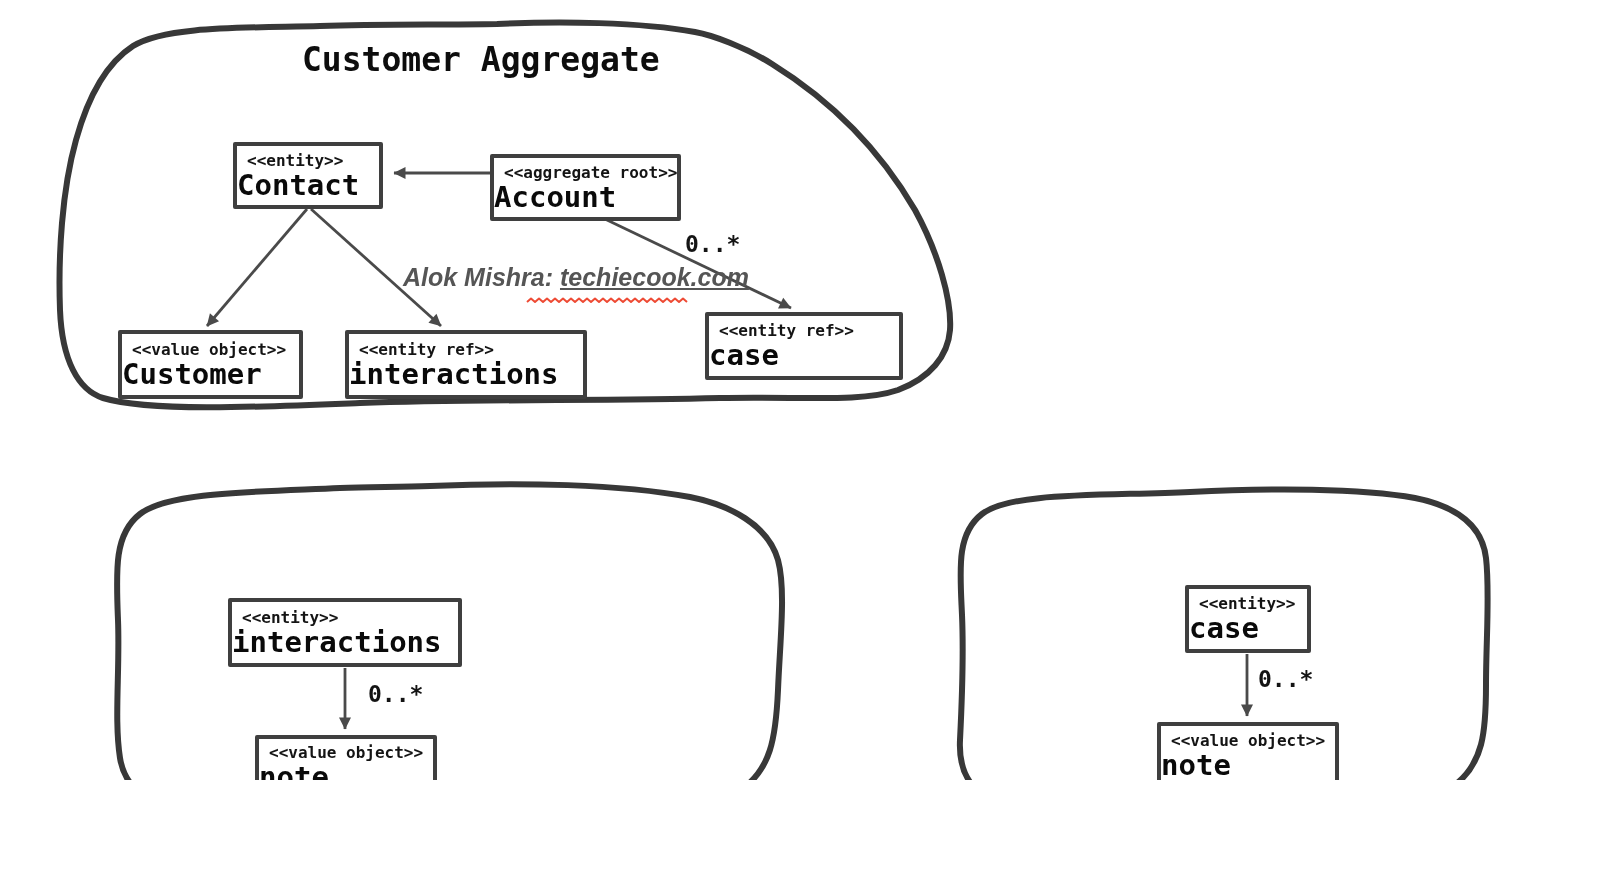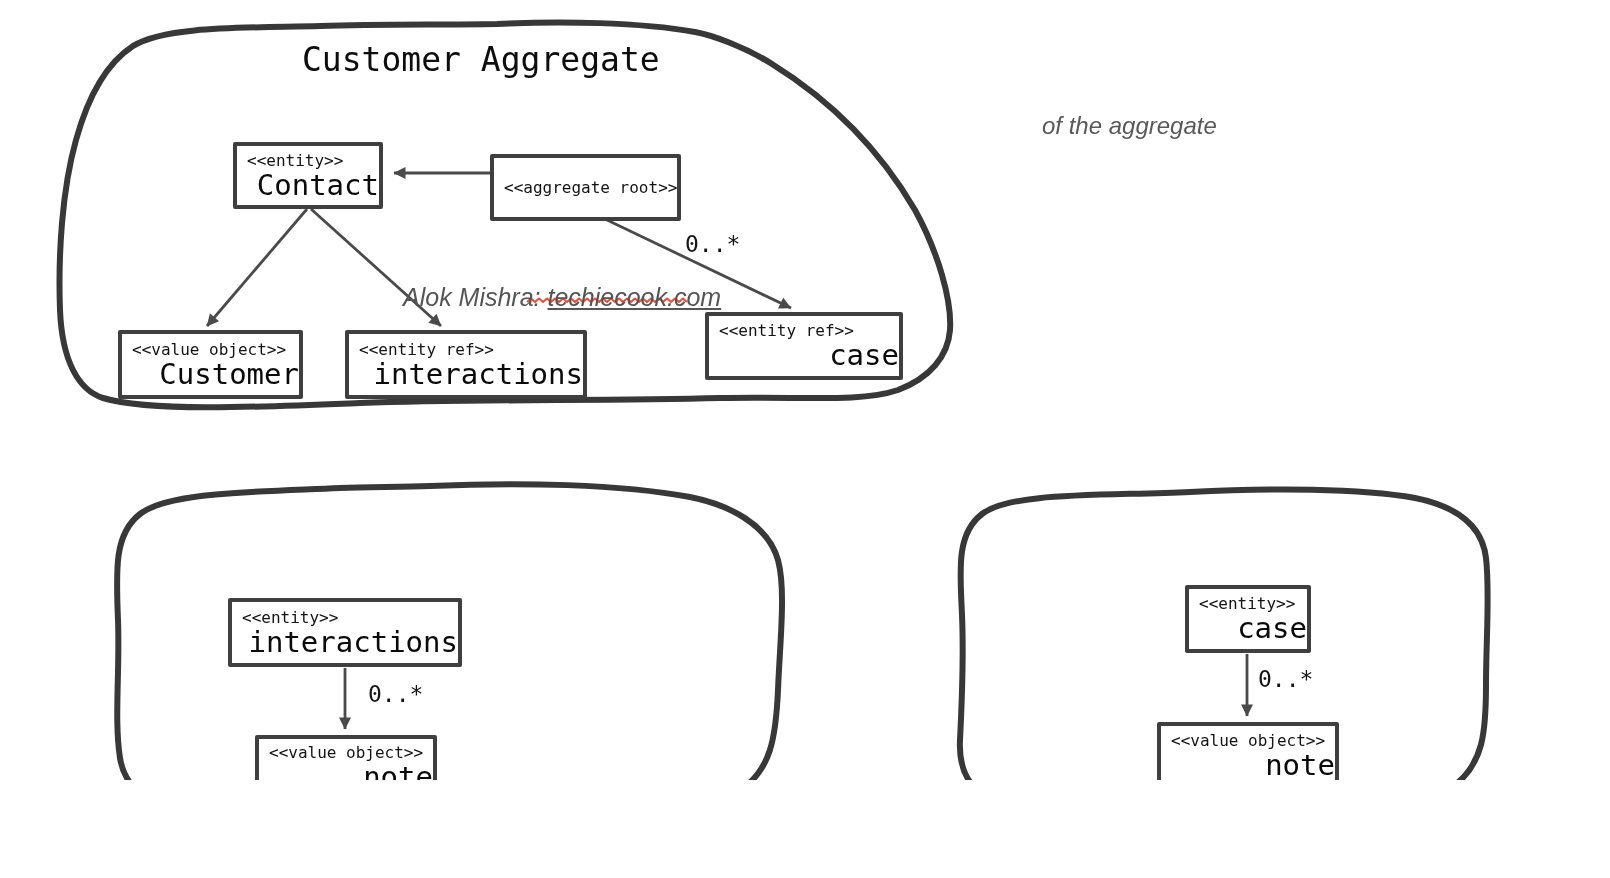--- a/index.html
+++ b/index.html
@@ -1,46 +1,46 @@
 <!DOCTYPE html>
 <html><head>
 <meta charset="utf-8">
 <style>
   html,body{margin:0;padding:0;background:#ffffff;}
   .stage{
     position:relative;width:1610px;height:780px;background:#ffffff;
-    font-family:"DejaVu Sans Mono","Liberation Mono",monospace;overflow:hidden;
+    font-family:"DejaVu Sans Mono","Liberation Mono",monospace;overflow:hidden;font-weight:bold;
   }
   svg.layer{position:absolute;left:0;top:0;}
   .blob{fill:none;stroke:#383838;stroke-width:6;stroke-linecap:round;stroke-linejoin:round;}
   .edge{stroke:#4a4a4a;stroke-width:2.8;fill:none;}
   .squiggle{stroke:#ee4b35;stroke-width:2;fill:none;stroke-linejoin:round;}
   .node{
     position:absolute;background:#ffffff;border:4px solid #3f3f3f;border-radius:2px;
     box-sizing:border-box;display:flex;flex-direction:column;justify-content:center;
   }
   .stereo{
     font-size:16px;line-height:19px;color:#141414;padding-left:10px;white-space:nowrap;
   }
   .nname{
-    font-size:29px;line-height:31px;color:#0a0a0a;text-align:right;white-space:nowrap;
+    font-size:29px;line-height:31px;color:#0a0a0a;text-align:left;white-space:nowrap;
   }
   .agg-title{
     position:absolute;font-size:33px;line-height:38px;color:#0d0d0d;white-space:nowrap;
   }
   .mult{
     position:absolute;font-size:23px;color:#141414;white-space:nowrap;
   }
   .note-text{
     position:absolute;font-family:"Liberation Sans",sans-serif;font-style:italic;
     color:#595959;font-size:24px;line-height:31px;white-space:nowrap;
   }
   .credit{
     position:absolute;left:403px;top:263px;font-family:"Liberation Sans",sans-serif;
-    font-style:italic;font-size:25px;color:#555555;white-space:nowrap;margin-top:20px;
+    font-style:italic;font-size:25px;color:#555555;white-space:nowrap;
   }
   .credit-link{text-decoration:underline;cursor:pointer;}
 </style>
 </head>
 <body>
 
 <div class="stage">
 
   <svg class="layer" width="1610" height="878" viewBox="0 0 1610 878">
     <defs>
@@ -101,20 +101,21 @@
 
   <div class="agg-title" style="left:302px;top:41px">Customer Aggregate</div>
 
   <div class="node" style="left:233px;top:142px;width:150px;height:67px">
     <div class="stereo">&lt;&lt;entity&gt;&gt;</div>
     <div class="nname">Contact</div>
   </div>
 
   <div class="node" style="left:490px;top:154px;width:191px;height:67px">
     <div class="stereo">&lt;&lt;aggregate root&gt;&gt;</div>
+    <div class="nname">Account</div>
   </div>
 
   <div class="node" style="left:118px;top:330px;width:185px;height:69px">
     <div class="stereo">&lt;&lt;value object&gt;&gt;</div>
     <div class="nname">Customer</div>
   </div>
 
   <div class="node" style="left:345px;top:330px;width:242px;height:69px">
     <div class="stereo">&lt;&lt;entity ref&gt;&gt;</div>
     <div class="nname">interactions</div>
@@ -143,20 +144,19 @@
   <div class="node" style="left:1157px;top:722px;width:182px;height:68px">
     <div class="stereo">&lt;&lt;value object&gt;&gt;</div>
     <div class="nname">note</div>
   </div>
 
   <div class="mult" style="left:685px;top:231px">0..*</div>
   <div class="mult" style="left:368px;top:681px">0..*</div>
   <div class="mult" style="left:1258px;top:666px">0..*</div>
 
   <div class="note-text" style="left:1042px;top:110px">
-    <div>of the aggregate</div>
   </div>
 
   <div class="credit">
     <span>Alok Mishra: </span><span class="credit-link">techiecook.com</span>
   </div>
 
 </div>
 
 </body></html>

